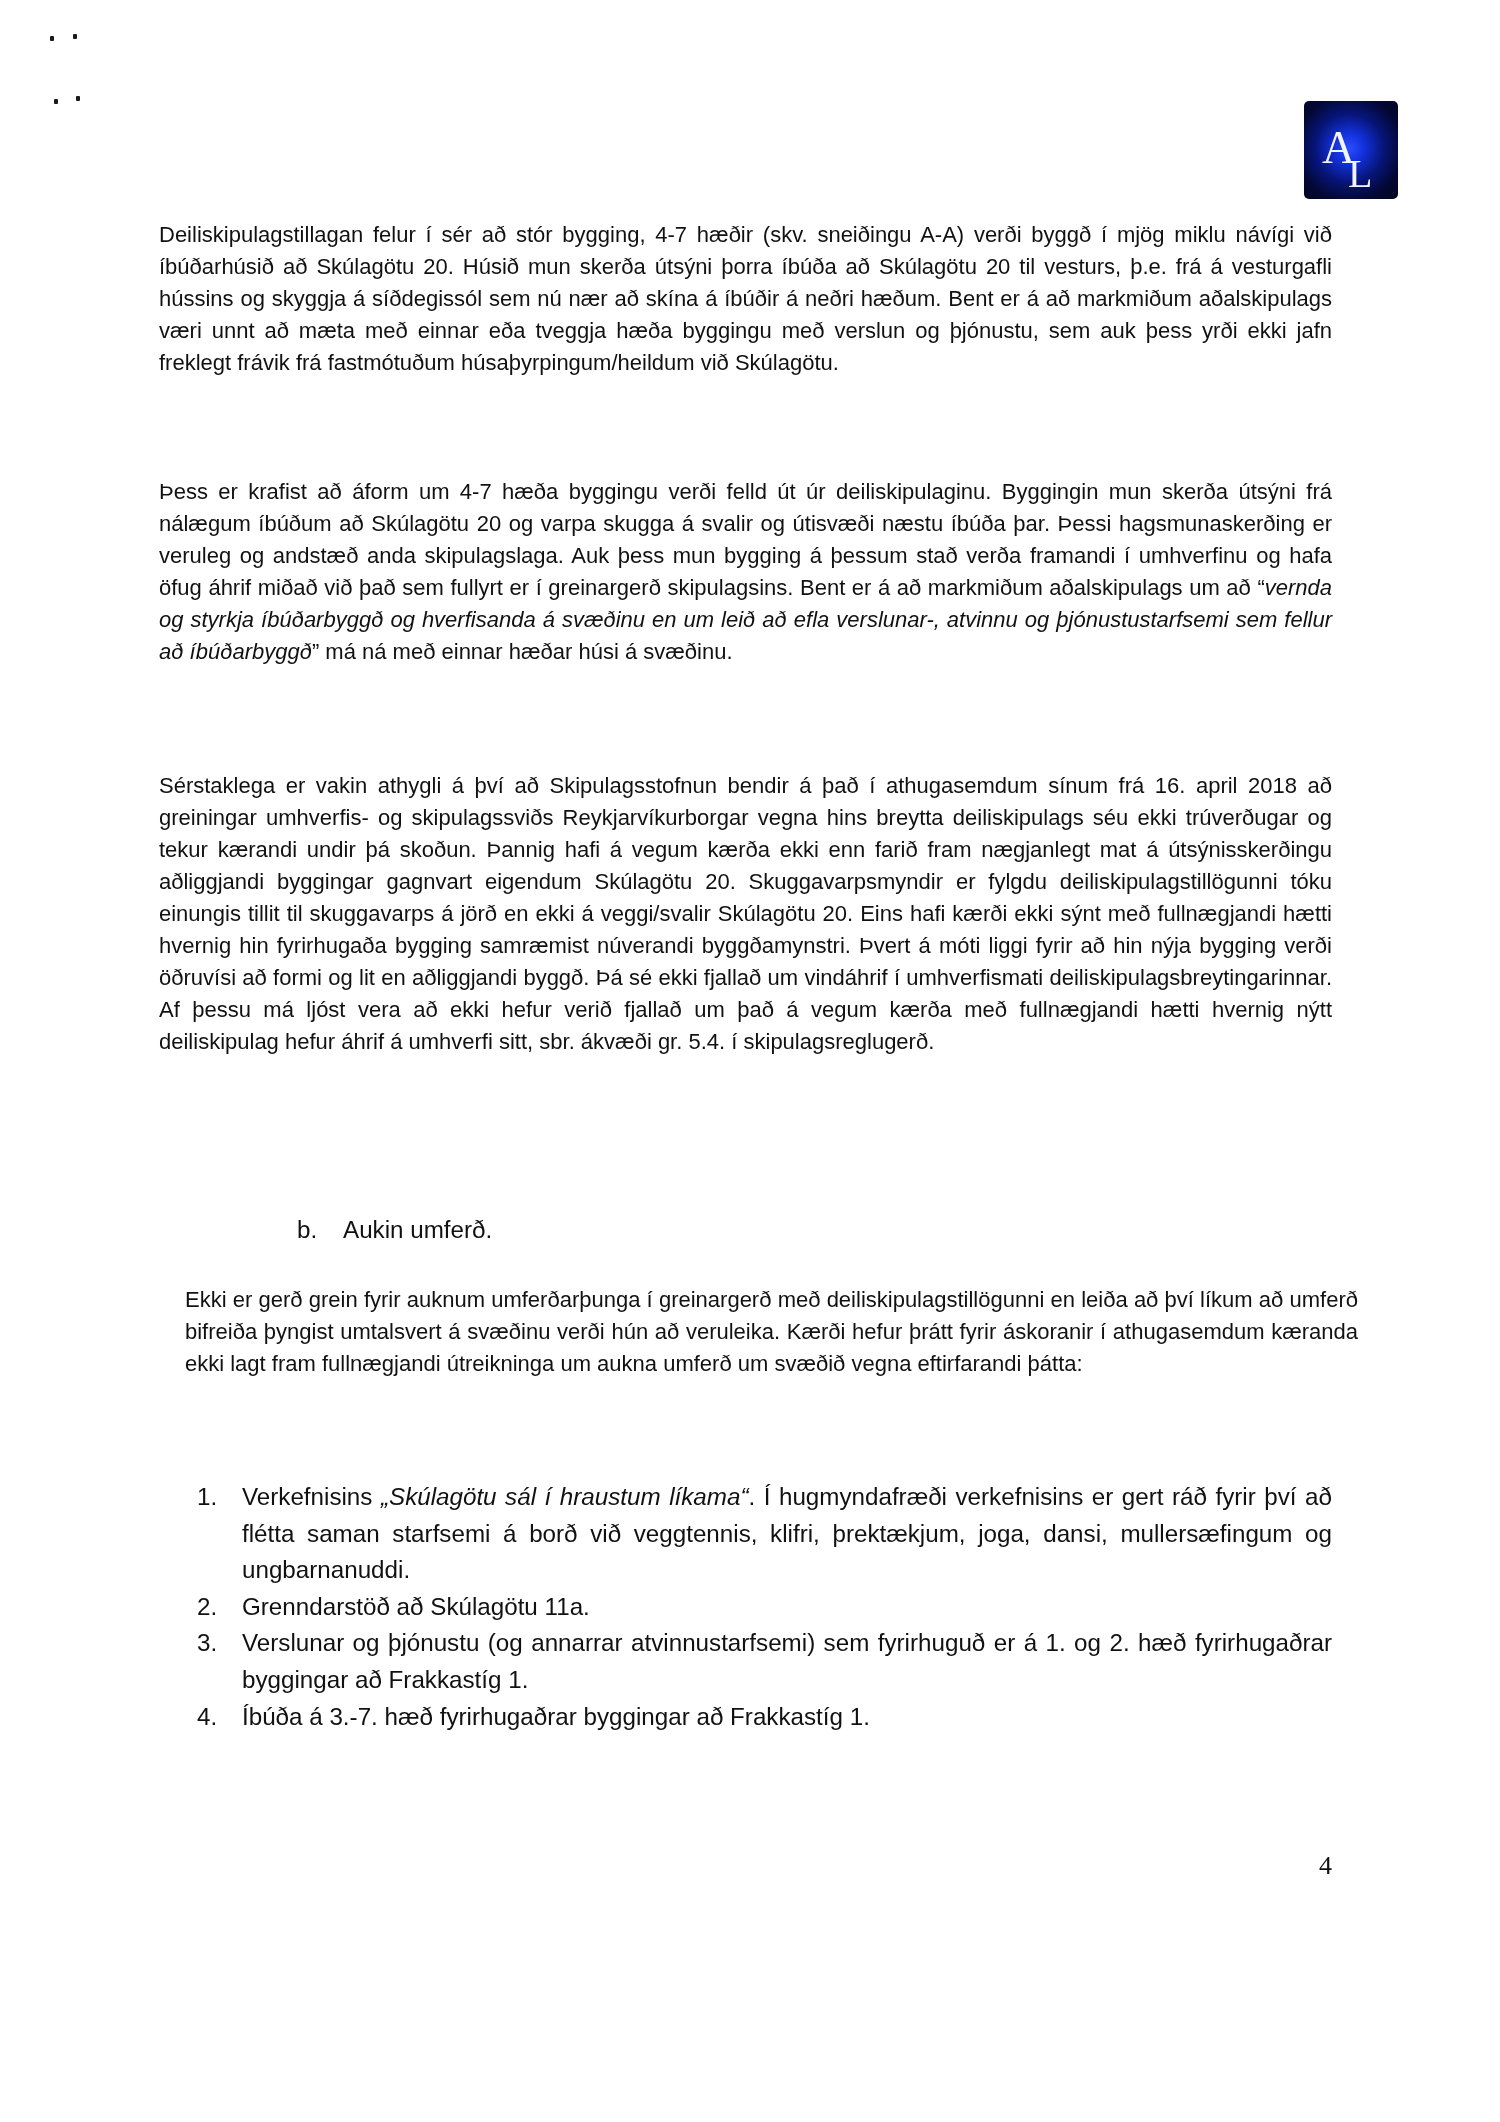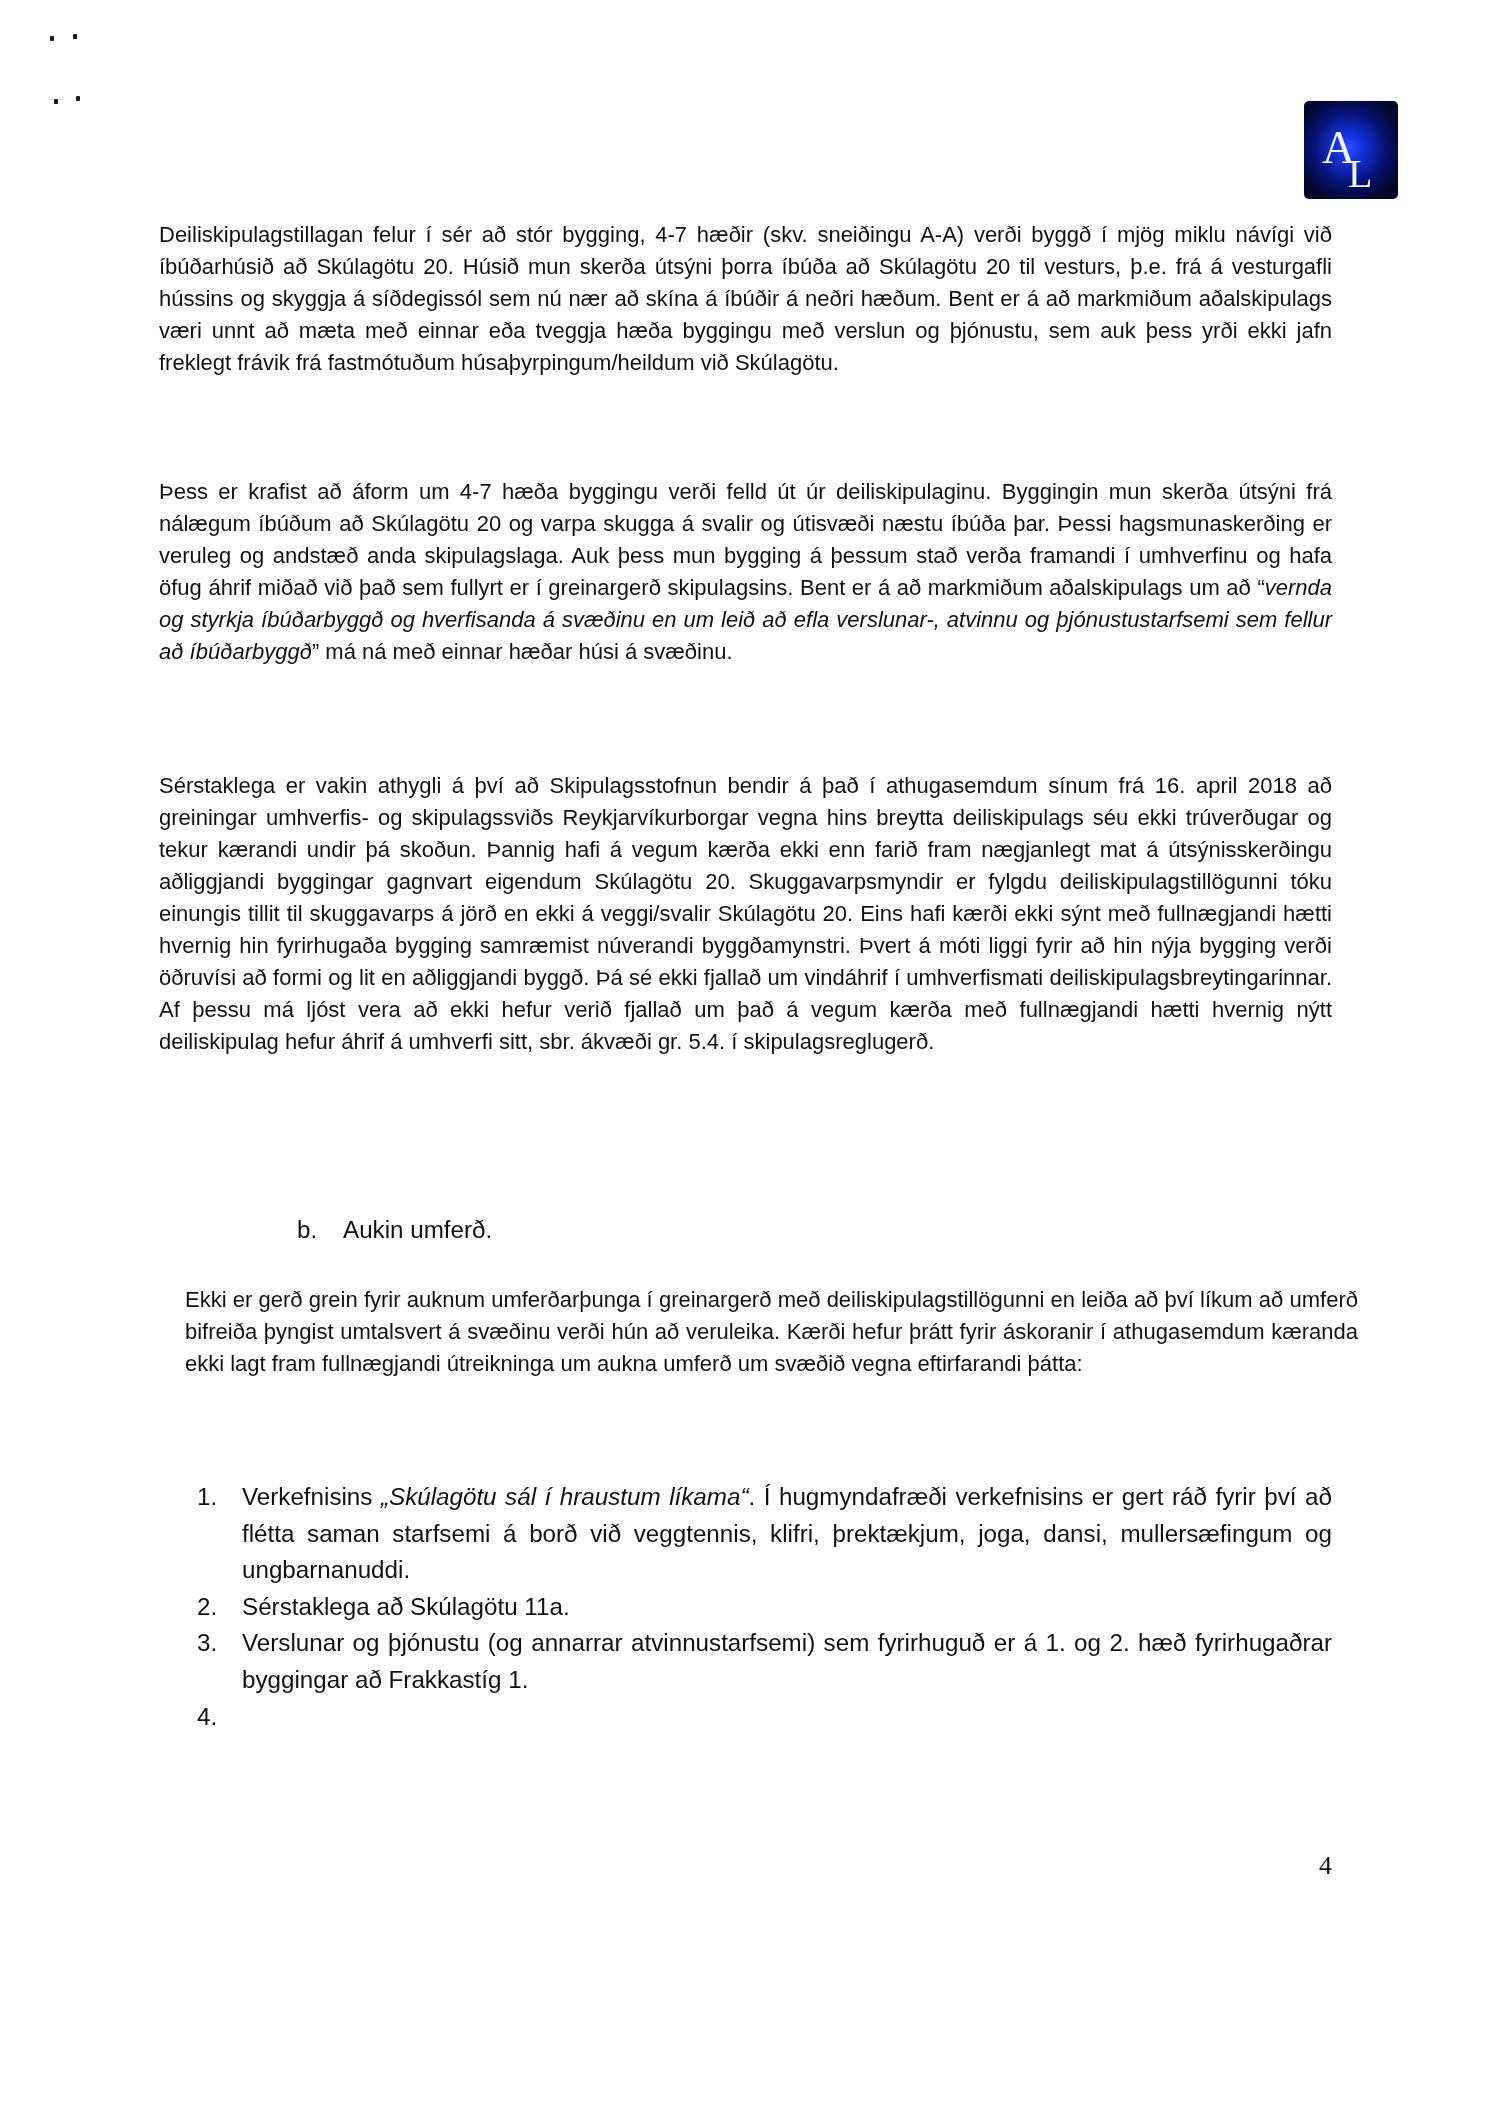--- a/index.html
+++ b/index.html
@@ -45,23 +45,23 @@
   <span class="letter">b.</span><span>Aukin umferð.</span>
 </div>
 
 <p class="para" style="top:1284px;margin-left:26px;">Ekki er gerð grein fyrir auknum umferðarþunga í greinargerð með deiliskipulagstillögunni en leiða að því líkum að umferð bifreiða þyngist umtalsvert á svæðinu verði hún að veruleika. Kærði hefur þrátt fyrir áskoranir í athugasemdum kæranda ekki lagt fram fullnægjandi útreikninga um aukna umferð um svæðið vegna eftirfarandi þátta:</p>
 
 <ul class="list" style="top:1479px;">
   <li>
     <span class="num">1.</span><span>Verkefnisins </span><i>„Skúlagötu sál í hraustum líkama“</i><span>. Í hugmyndafræði verkefnisins er gert ráð fyrir því að flétta saman starfsemi á borð við veggtennis, klifri, þrektækjum, joga, dansi, mullersæfingum og ungbarnanuddi.</span>
   </li>
   <li>
-    <span class="num">2.</span><span>Sérstaklega að Skúlagötu 11a.</span>
+    <span class="num">2.</span><span>Grenndarstöð að Skúlagötu 11a.</span>
   </li>
   <li>
     <span class="num">3.</span><span>Verslunar og þjónustu (og annarrar atvinnustarfsemi) sem fyrirhuguð er á 1. og 2. hæð fyrirhugaðrar byggingar að Frakkastíg 1.</span>
   </li>
   <li>
-    <span class="num">4.</span>
+    <span class="num">4.</span><span>Íbúða á 3.-7. hæð fyrirhugaðrar byggingar að Frakkastíg 1.</span>
   </li>
 </ul>
 
 <div class="pagenum">4</div>
 
 </body></html>

